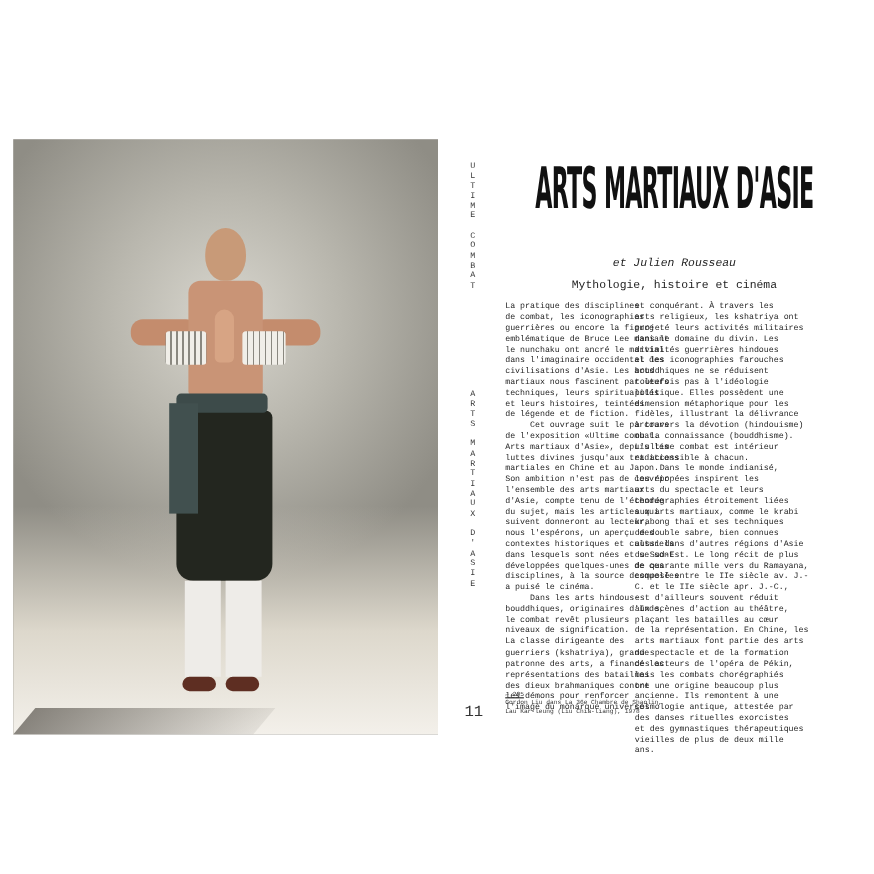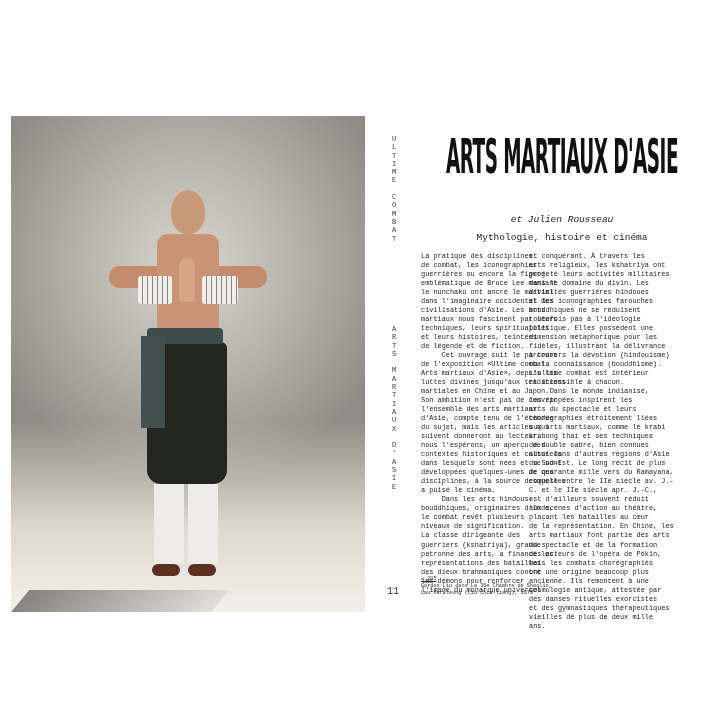--- a/index.html
+++ b/index.html
@@ -36,21 +36,21 @@
   .title { position:absolute; left:446px; top:128px; width:232px; height:60px; font-family:"DejaVu Sans", sans-serif; font-weight:bold; font-size:33px; letter-spacing:-1px; transform: scaleX(0.56) scaleY(1.45); transform-origin: left top; white-space:nowrap; color:#111; }
   .subtitle { position:absolute; left:446px; top:201px; width:232px; text-align:center; font-size:9.5px; color:#222;margin-top:31px; }
   .authors { position:absolute; left:446px; top:214px; width:232px; text-align:center; font-size:9.5px; font-style:italic; line-height:12px; color:#222; }
 
   .col { position:absolute; top:252px; width:148px; font-size:6.9px; line-height:9.02px; color:#1e1e1e; white-space:pre-wrap;font-family:Liberation Mono, monospace; }
   .col-1 { left:421px; }
   .col-2 { left:529px; }
 
   .caption { position:absolute; left:421px; top:576px; width:140px; font-size:5.2px; line-height:7px; color:#333; }
   .caption .ref { text-decoration:underline; }
-  .page-num { position:absolute; left:387px; top:586px; font-size:10px; color:#333; }
+  .page-num { position:absolute; left:387px; top:586px; font-size:13px; color:#333; }
 </style>
 </head>
 <body>
 
 <div class="photo">
   <div class="floor"></div>
   <div class="shadow"></div>
   <div class="fig head"></div>
   <div class="fig arm-l"></div>
   <div class="fig arm-r"></div>

